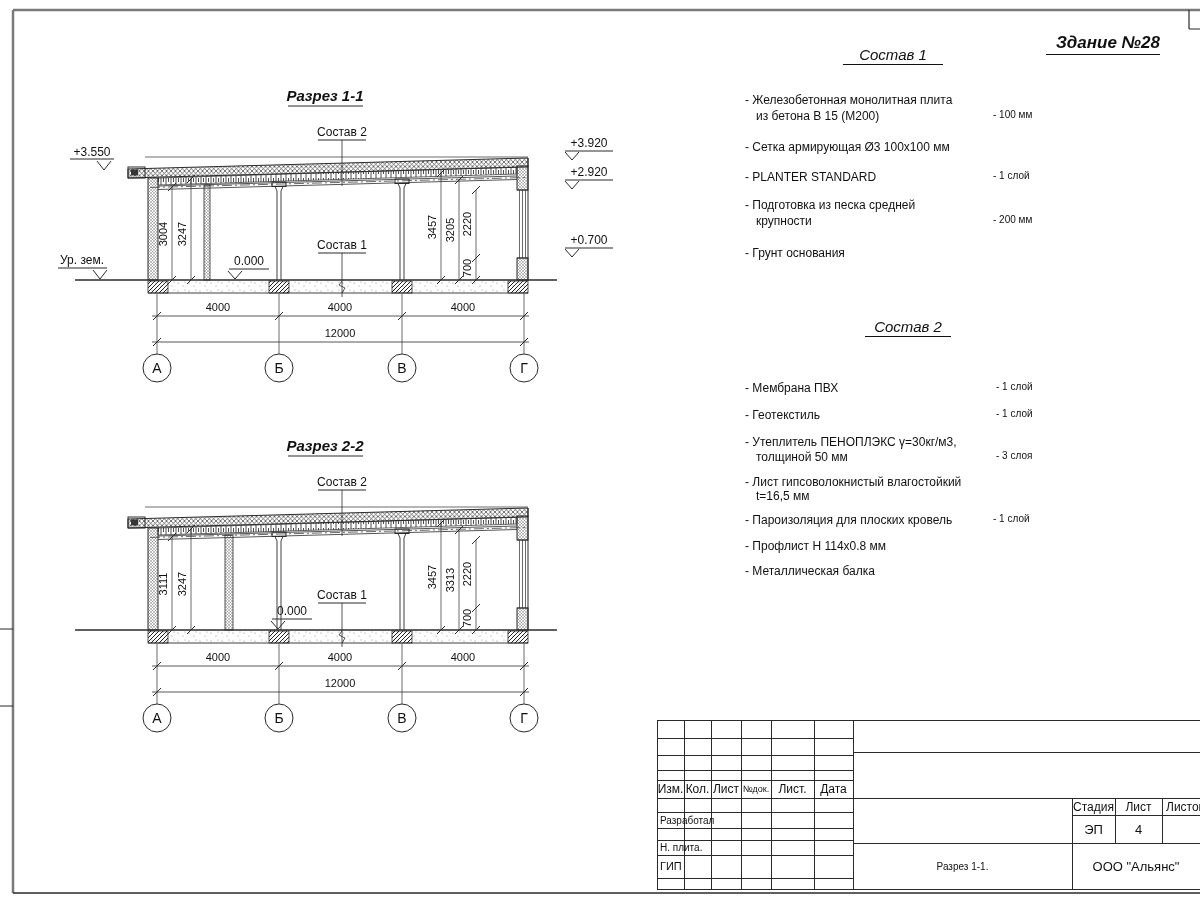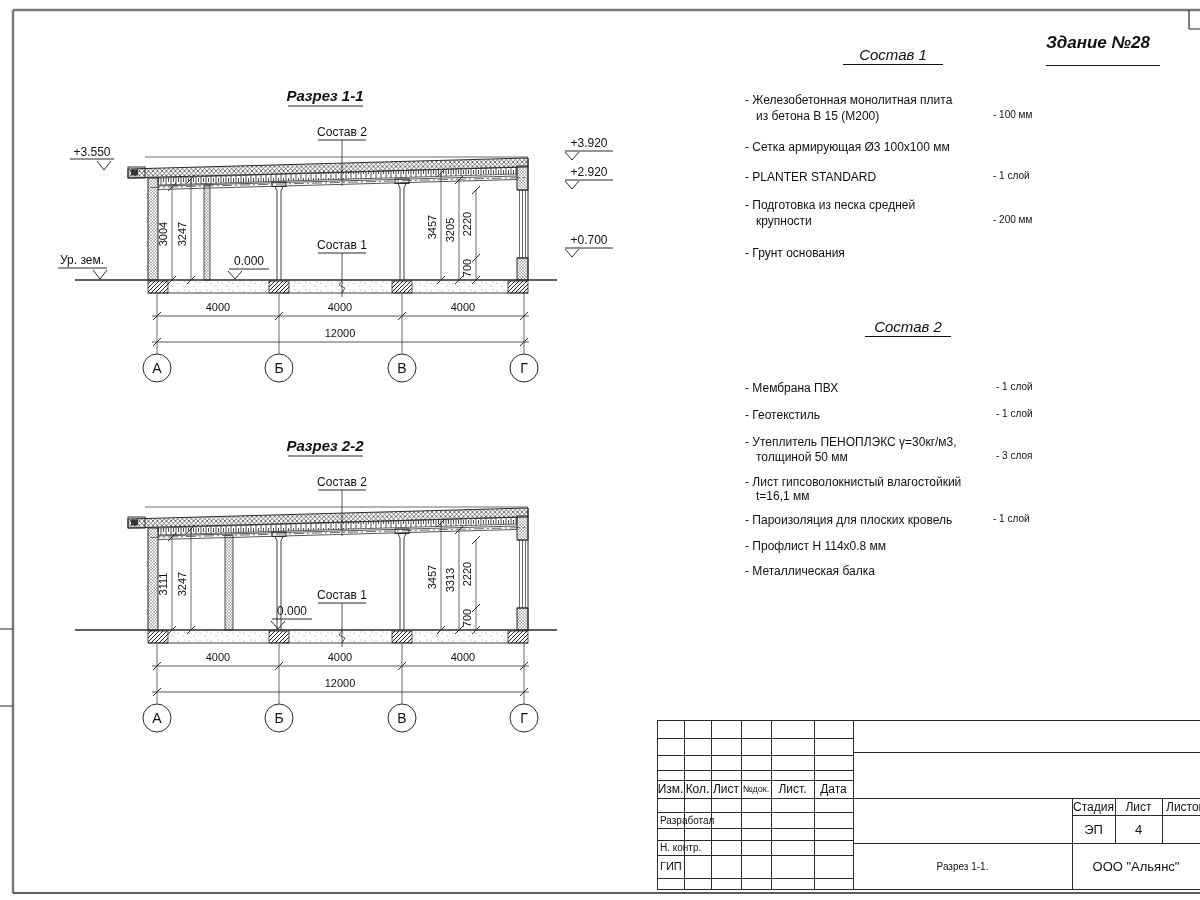--- a/index.html
+++ b/index.html
@@ -10,21 +10,21 @@
   .dwg-title{font-size:15px;font-style:italic;font-weight:bold}
   .lbl{font-size:12px}
   .dim{font-size:11px}
   .axisl{font-size:14px}
   
   .comp-title{position:absolute;font-size:15px;font-style:italic;text-align:center;
               border-bottom:1px solid #111;padding-bottom:1px}
   .li{position:absolute;font-size:12px;white-space:nowrap}
   .val{position:absolute;font-size:10px;white-space:nowrap}
   .bldg-label{position:absolute;font-size:17px;font-style:italic;font-weight:bold;
-              border-bottom:1.5px solid #111;text-align:left;padding-bottom:12px}
+              border-bottom:1.5px solid #111;text-align:right;padding-bottom:1px}
   
   .vl{position:absolute;width:1px;background:#2a2a2a}
   .hl{position:absolute;height:1px;background:#2a2a2a}
   .tbt{position:absolute;font-size:12px;display:flex;align-items:center;justify-content:center;
        overflow:hidden;white-space:nowrap}
   .tbt-left{justify-content:flex-start}
 </style>
 </head>
 <body>
 
@@ -207,21 +207,21 @@
 <div>
   <div class="comp-title" style="left:865px;top:318px;width:86px">Состав 2</div>
   <span class="li" style="left:745px;top:381px">- Мембрана ПВХ</span>
   <span class="val" style="left:996px;top:381px">- 1 слой</span>
   <span class="li" style="left:745px;top:408px">- Геотекстиль</span>
   <span class="val" style="left:996px;top:408px">- 1 слой</span>
   <span class="li" style="left:745px;top:435px">- Утеплитель ПЕНОПЛЭКС γ=30кг/м3,</span>
   <span class="li" style="left:756px;top:450px">толщиной 50 мм</span>
   <span class="val" style="left:996px;top:450px">- 3 слоя</span>
   <span class="li" style="left:745px;top:475px">- Лист гипсоволокнистый влагостойкий</span>
-  <span class="li" style="left:756px;top:489px">t=16,1 мм</span>
+  <span class="li" style="left:756px;top:489px">t=16,5 мм</span>
   <span class="li" style="left:745px;top:513px">- Пароизоляция для плоских кровель</span>
   <span class="val" style="left:993px;top:513px">- 1 слой</span>
   <span class="li" style="left:745px;top:539px">- Профлист Н 114х0.8 мм</span>
   <span class="li" style="left:745px;top:564px">- Металлическая балка</span>
 </div>
 
 <div>
 
   <div>
 
@@ -254,21 +254,21 @@
   </div>
 
   <div class="tbt" style="left:657px;top:781px;width:27px;height:16px">Изм.</div>
   <div class="tbt" style="left:684px;top:781px;width:27px;height:16px">Кол.</div>
   <div class="tbt" style="left:711px;top:781px;width:30px;height:16px">Лист</div>
   <div class="tbt" style="left:741px;top:781px;width:30px;height:16px;font-size:9px">№док.</div>
   <div class="tbt" style="left:771px;top:781px;width:43px;height:16px">Лист.</div>
   <div class="tbt" style="left:814px;top:781px;width:39px;height:16px">Дата</div>
 
   <div class="tbt tbt-left" style="left:660px;top:813px;width:56px;height:14px;font-size:10px">Разработал</div>
-  <div class="tbt tbt-left" style="left:660px;top:841px;width:56px;height:13px;font-size:10px">Н. контр.</div>
+  <div class="tbt tbt-left" style="left:660px;top:841px;width:56px;height:13px;font-size:10px">Н. плита.</div>
   <div class="tbt tbt-left" style="left:660px;top:858px;width:56px;height:16px;font-size:11px">ГИП</div>
 
   <div class="tbt" style="left:1072px;top:799px;width:43px;height:15px">Стадия</div>
   <div class="tbt" style="left:1115px;top:799px;width:47px;height:15px">Лист</div>
   <div class="tbt" style="left:1162px;top:799px;width:47px;height:15px">Листов</div>
   <div class="tbt" style="left:1072px;top:816px;width:43px;height:26px;font-size:13px">ЭП</div>
   <div class="tbt" style="left:1115px;top:816px;width:47px;height:26px;font-size:13px">4</div>
 
   <div class="tbt" style="left:853px;top:844px;width:219px;height:44px;font-size:10px">Разрез 1-1.</div>
   <div class="tbt" style="left:1072px;top:844px;width:128px;height:44px;font-size:13px">ООО "Альянс"</div>

